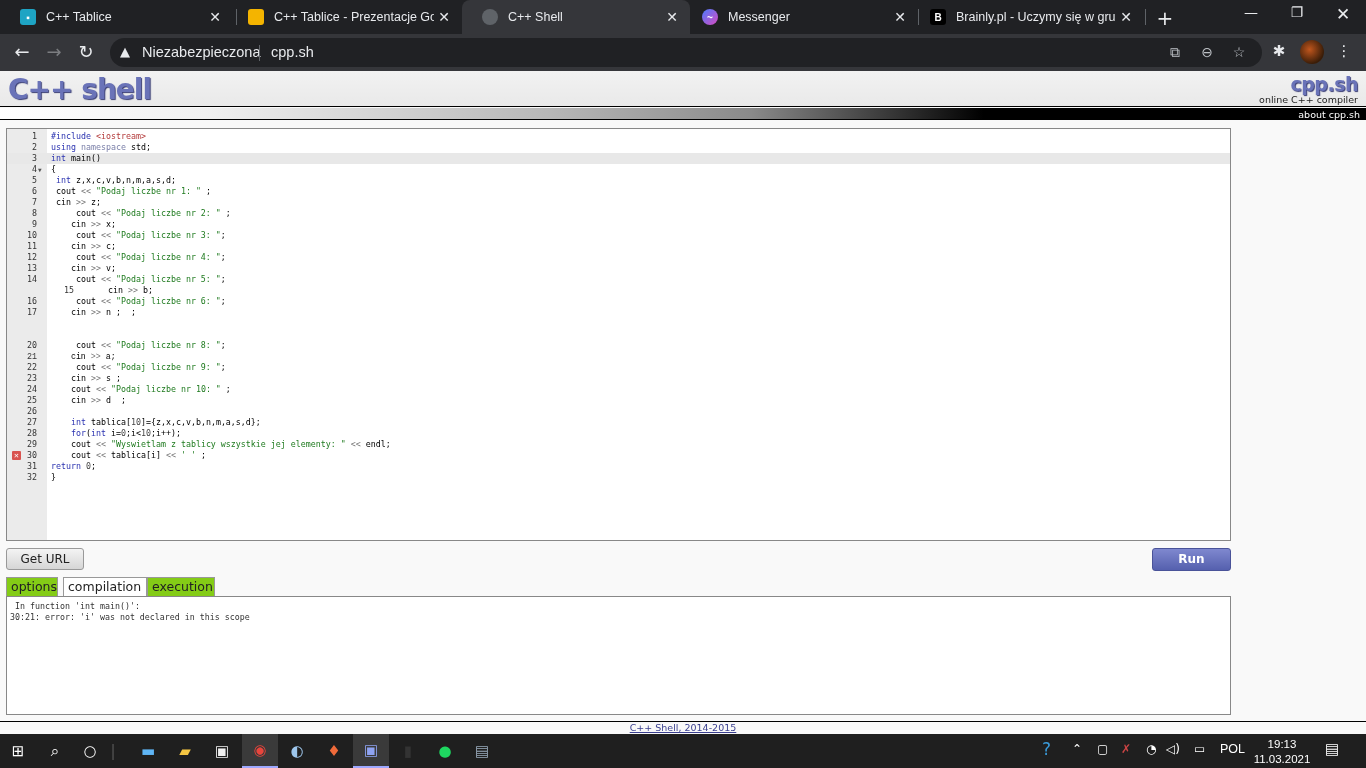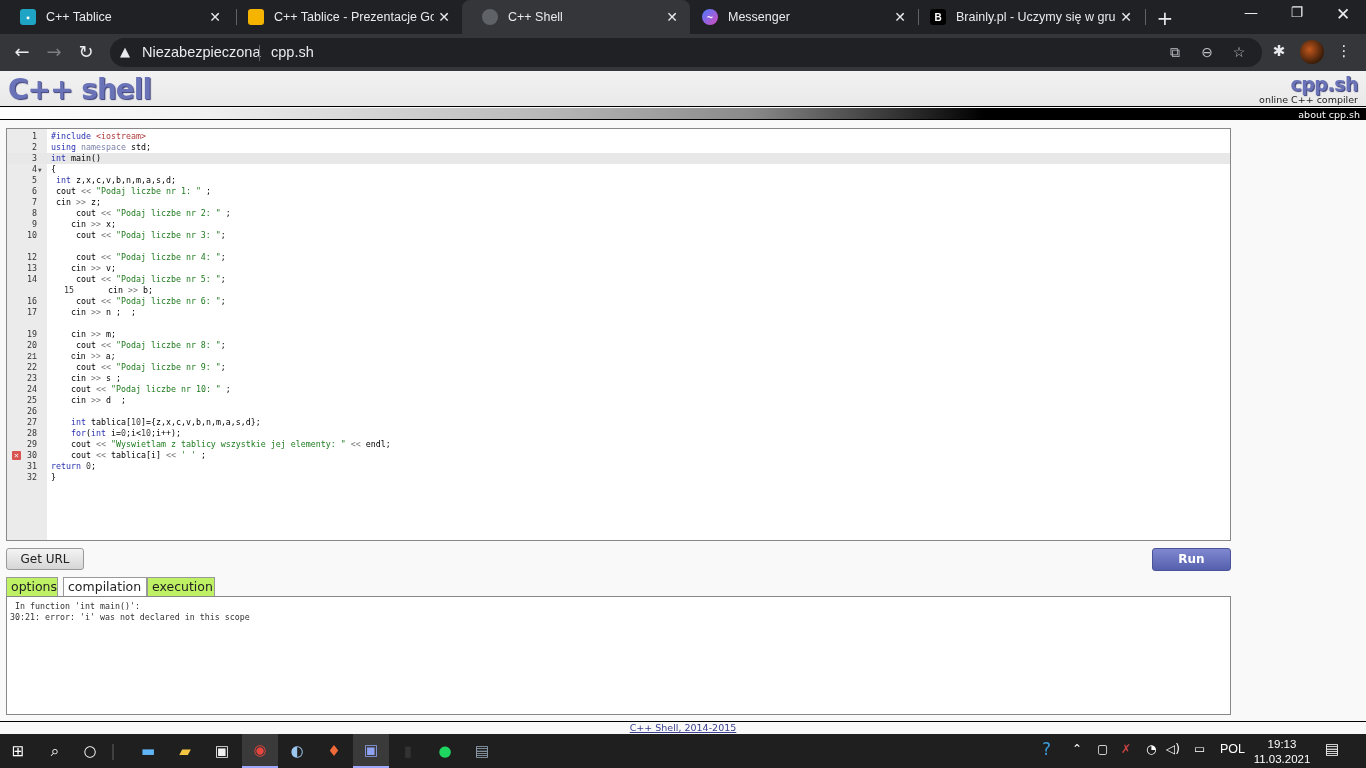--- a/index.html
+++ b/index.html
@@ -49,21 +49,21 @@
   .str { color: #1e7a1e; }
   .pp { color: #2a32b0; }
   .inc { color: #b33a3a; }
   .op { color: #777; }
   .num { color: #444; }
 
   .btn-geturl { position: absolute; left: 6px; top: 477px; width: 78px; height: 22px; border: 1px solid #999; border-radius: 3px; background: linear-gradient(#f4f4f4, #d6d6d6); font-size: 12px; color: #222; text-align: center; line-height: 20px; }
   .btn-run { position: absolute; left: 1152px; top: 477px; width: 79px; height: 23px; border: 1px solid #4a5399; border-radius: 3px; background: linear-gradient(#7f88cf, #5560ae); font-size: 12px; color: #fff; font-weight: bold; text-align: center; line-height: 21px; }
 
   .tabs { position: absolute; left: 6px; top: 506px; height: 20px; }
-  .ptab { position: absolute; top: 0; height: 20px; border: 1px solid #999; border-bottom: none; background: #bef264; font-size: 12.5px; color: #222; padding: 0 4px; line-height: 18px; }
+  .ptab { position: absolute; top: 0; height: 20px; border: 1px solid #999; border-bottom: none; background: #84cc16; font-size: 12.5px; color: #222; padding: 0 4px; line-height: 18px; }
   .ptab.active { background: #fff; }
   .output { position: absolute; left: 6px; top: 525px; width: 1225px; height: 119px; background: #fff; border: 1px solid #888; font-family: "DejaVu Sans Mono", monospace; font-size: 8.3px; line-height: 11px; color: #333; padding: 4px 3px; white-space: pre; }
 
   .footer { position: absolute; left: 0; top: 650px; width: 1366px; height: 13px; border-top: 1px solid #000; text-align: center; font-size: 9.5px; }
   .footer a { color: #3a3f8f; text-decoration: underline; }
 
   
   .taskbar { position: absolute; left: 0; top: 734px; width: 1366px; height: 34px; background: #1f1f1f; }
   .tk { position: absolute; top: 0; width: 36px; height: 34px; display: flex; align-items: center; justify-content: center; font-size: 15px; color: #fff; }
   .tk.running { background: #3a3a3a; border-bottom: 2px solid #9ea8ff; }
@@ -171,20 +171,24 @@
         <span class="code">     cout <span class="op">&lt;&lt;</span> <span class="str">"Podaj liczbe nr 2: "</span> ;</span>
       </div>
       <div class="line" style="top: 90px;">
         <span class="ln">9</span>
         <span class="code">    cin <span class="op">&gt;&gt;</span> x;</span>
       </div>
       <div class="line" style="top: 101px;">
         <span class="ln">10</span>
         <span class="code">     cout <span class="op">&lt;&lt;</span> <span class="str">"Podaj liczbe nr 3: "</span>;</span>
       </div>
+      <div class="line" style="top: 112px;">
+        <span class="ln">11</span>
+        <span class="code">    cin <span class="op">&gt;&gt;</span> c;</span>
+      </div>
       <div class="line" style="top: 123px;">
         <span class="ln">12</span>
         <span class="code">     cout <span class="op">&lt;&lt;</span> <span class="str">"Podaj liczbe nr 4: "</span>;</span>
       </div>
       <div class="line" style="top: 134px;">
         <span class="ln">13</span>
         <span class="code">    cin <span class="op">&gt;&gt;</span> v;</span>
       </div>
       <div class="line" style="top: 145px;">
         <span class="ln">14</span>
@@ -194,24 +198,20 @@
         <span class="ln">15</span>
         <span class="code">    cin <span class="op">&gt;&gt;</span> b;</span>
       </div>
       <div class="line" style="top: 167px;">
         <span class="ln">16</span>
         <span class="code">     cout <span class="op">&lt;&lt;</span> <span class="str">"Podaj liczbe nr 6: "</span>;</span>
       </div>
       <div class="line" style="top: 178px;">
         <span class="ln">17</span>
         <span class="code">    cin <span class="op">&gt;&gt;</span> n ;  ;</span>
-      </div>
-      <div class="line" style="top: 200px;">
-        <span class="ln">19</span>
-        <span class="code">    cin <span class="op">&gt;&gt;</span> m;</span>
       </div>
       <div class="line" style="top: 211px;">
         <span class="ln">20</span>
         <span class="code">     cout <span class="op">&lt;&lt;</span> <span class="str">"Podaj liczbe nr 8: "</span>;</span>
       </div>
       <div class="line" style="top: 222px; font-family: Liberation Mono, monospace;">
         <span class="ln">21</span>
         <span class="code">    cin <span class="op">&gt;&gt;</span> a;</span>
       </div>
       <div class="line" style="top: 233px;">

